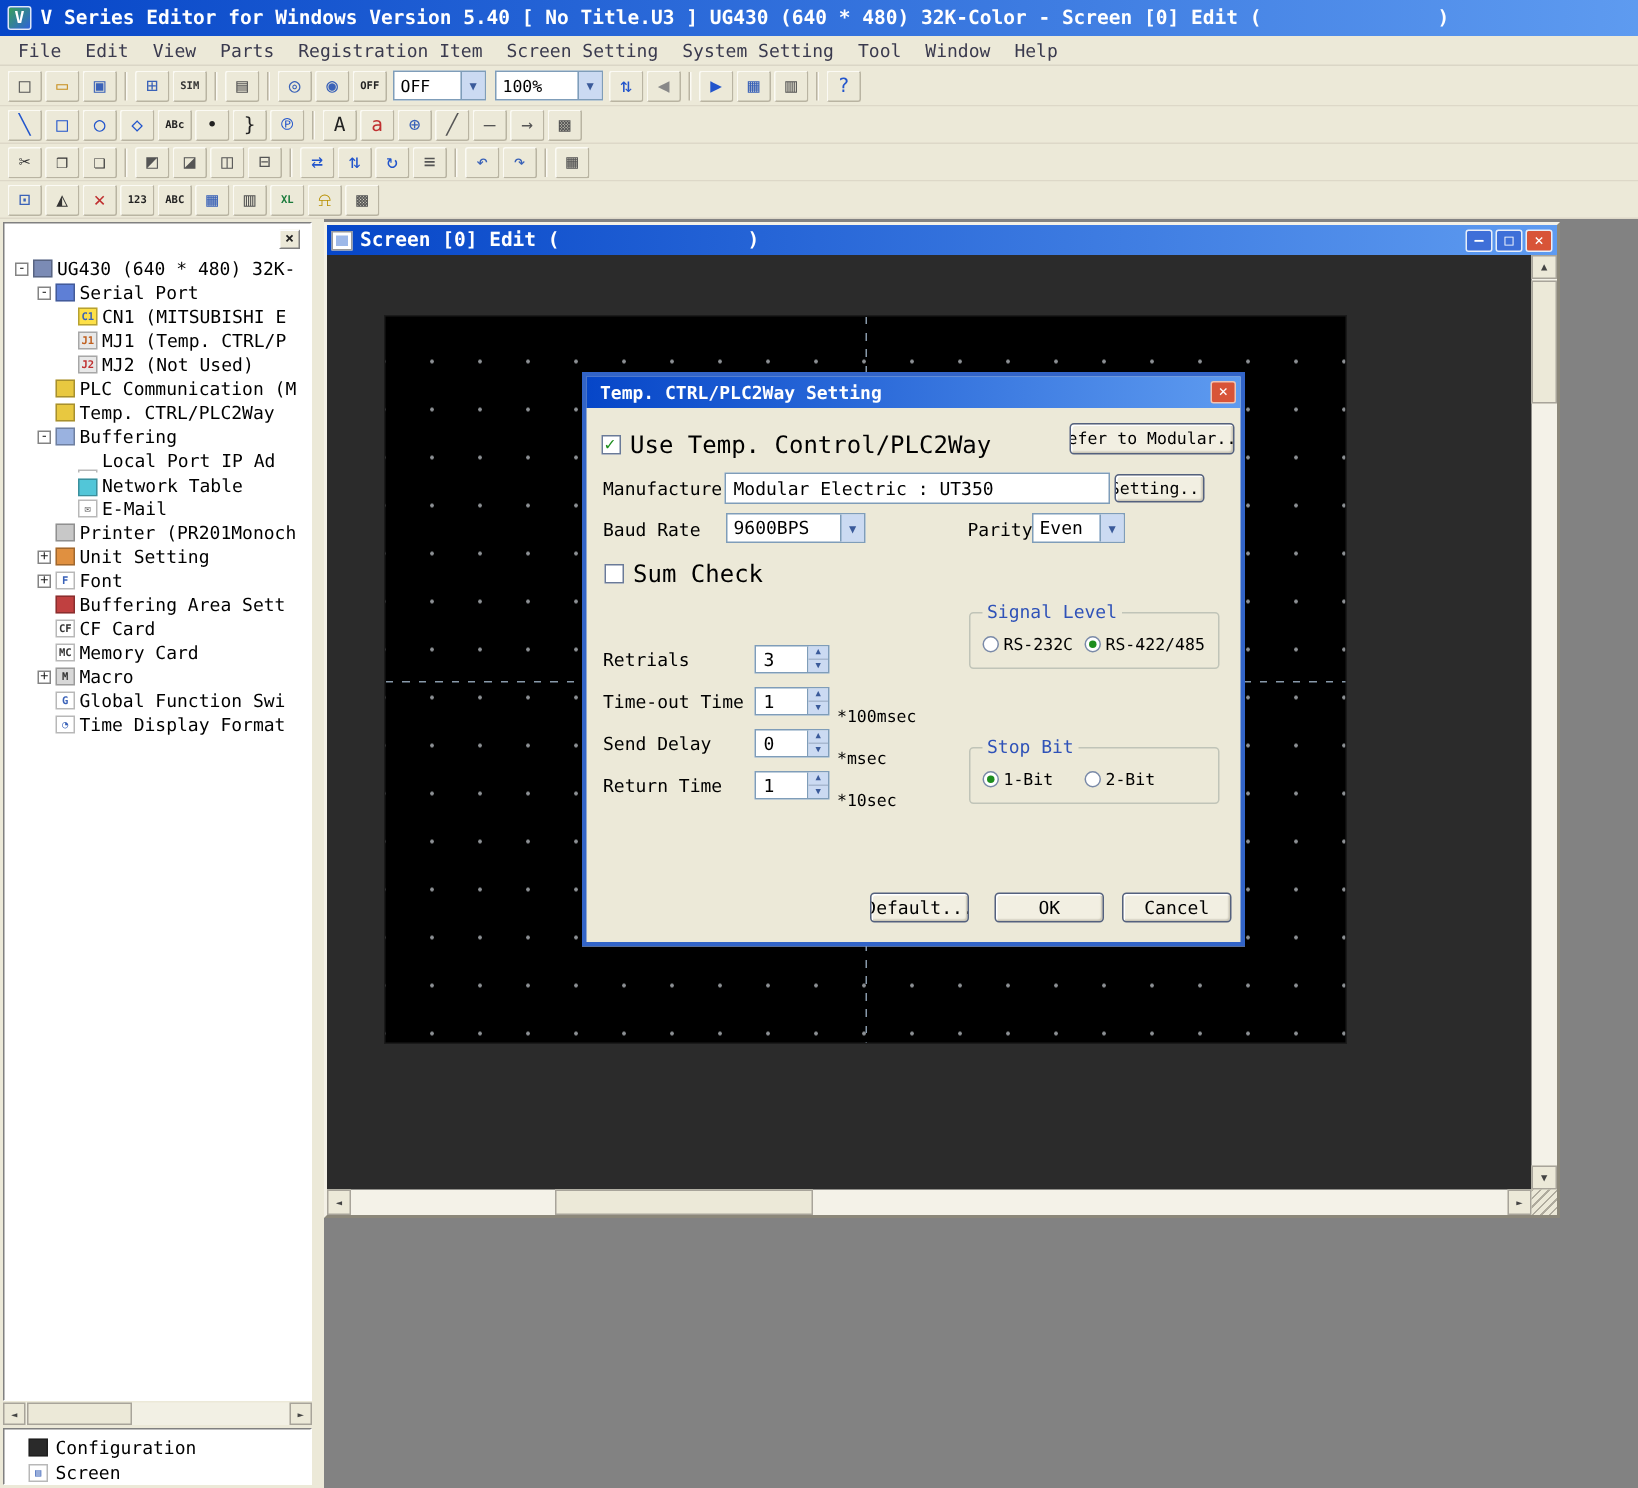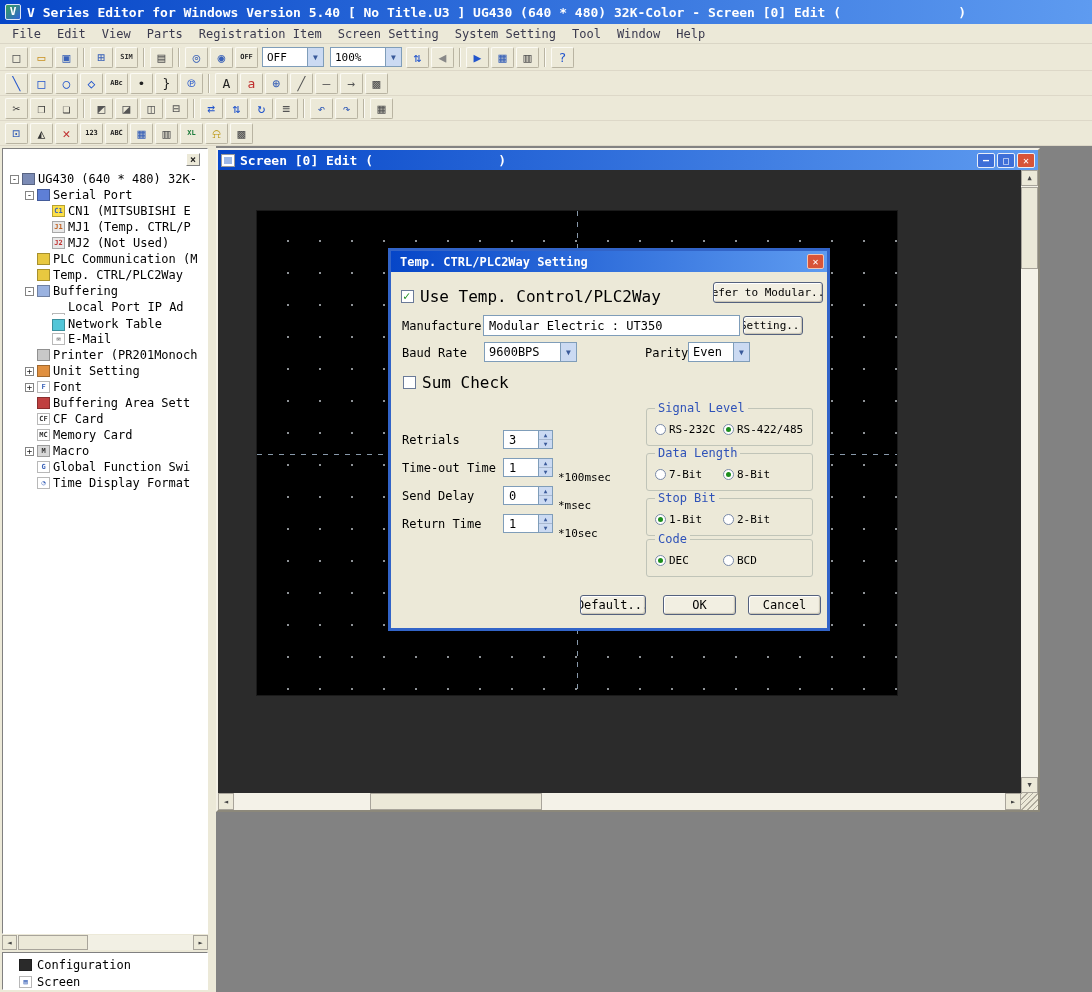--- a/index.html
+++ b/index.html
@@ -599,40 +599,26 @@
       <span class="f-unit">*10sec</span>
     </div>
 
     <div class="group" style="top:157px">
       <span class="group-title">Signal Level</span>
       <span class="radio o1"></span>
       <span class="radio-label l1">RS-232C</span>
       <span class="radio o2 on"></span>
       <span class="radio-label l2">RS-422/485</span>
     </div>
-    <div class="group" style="top:202px">
-      <span class="group-title">Data Length</span>
-      <span class="radio o1"></span>
-      <span class="radio-label l1">7-Bit</span>
-      <span class="radio o2 on"></span>
-      <span class="radio-label l2">8-Bit</span>
-    </div>
     <div class="group" style="top:247px">
       <span class="group-title">Stop Bit</span>
       <span class="radio o1 on"></span>
       <span class="radio-label l1">1-Bit</span>
       <span class="radio o2"></span>
       <span class="radio-label l2">2-Bit</span>
     </div>
-    <div class="group" style="top:288px">
-      <span class="group-title">Code</span>
-      <span class="radio o1 on"></span>
-      <span class="radio-label l1">DEC</span>
-      <span class="radio o2"></span>
-      <span class="radio-label l2">BCD</span>
-    </div>
 
     <div class="btn normal" style="left:189px;top:344px;width:66px;height:20px">Default...</div>
     <div class="btn normal" style="left:272px;top:344px;width:73px;height:20px">OK</div>
     <div class="btn normal" style="left:357px;top:344px;width:73px;height:20px">Cancel</div>
   </div>
 
 </div>
 
 </body></html>

